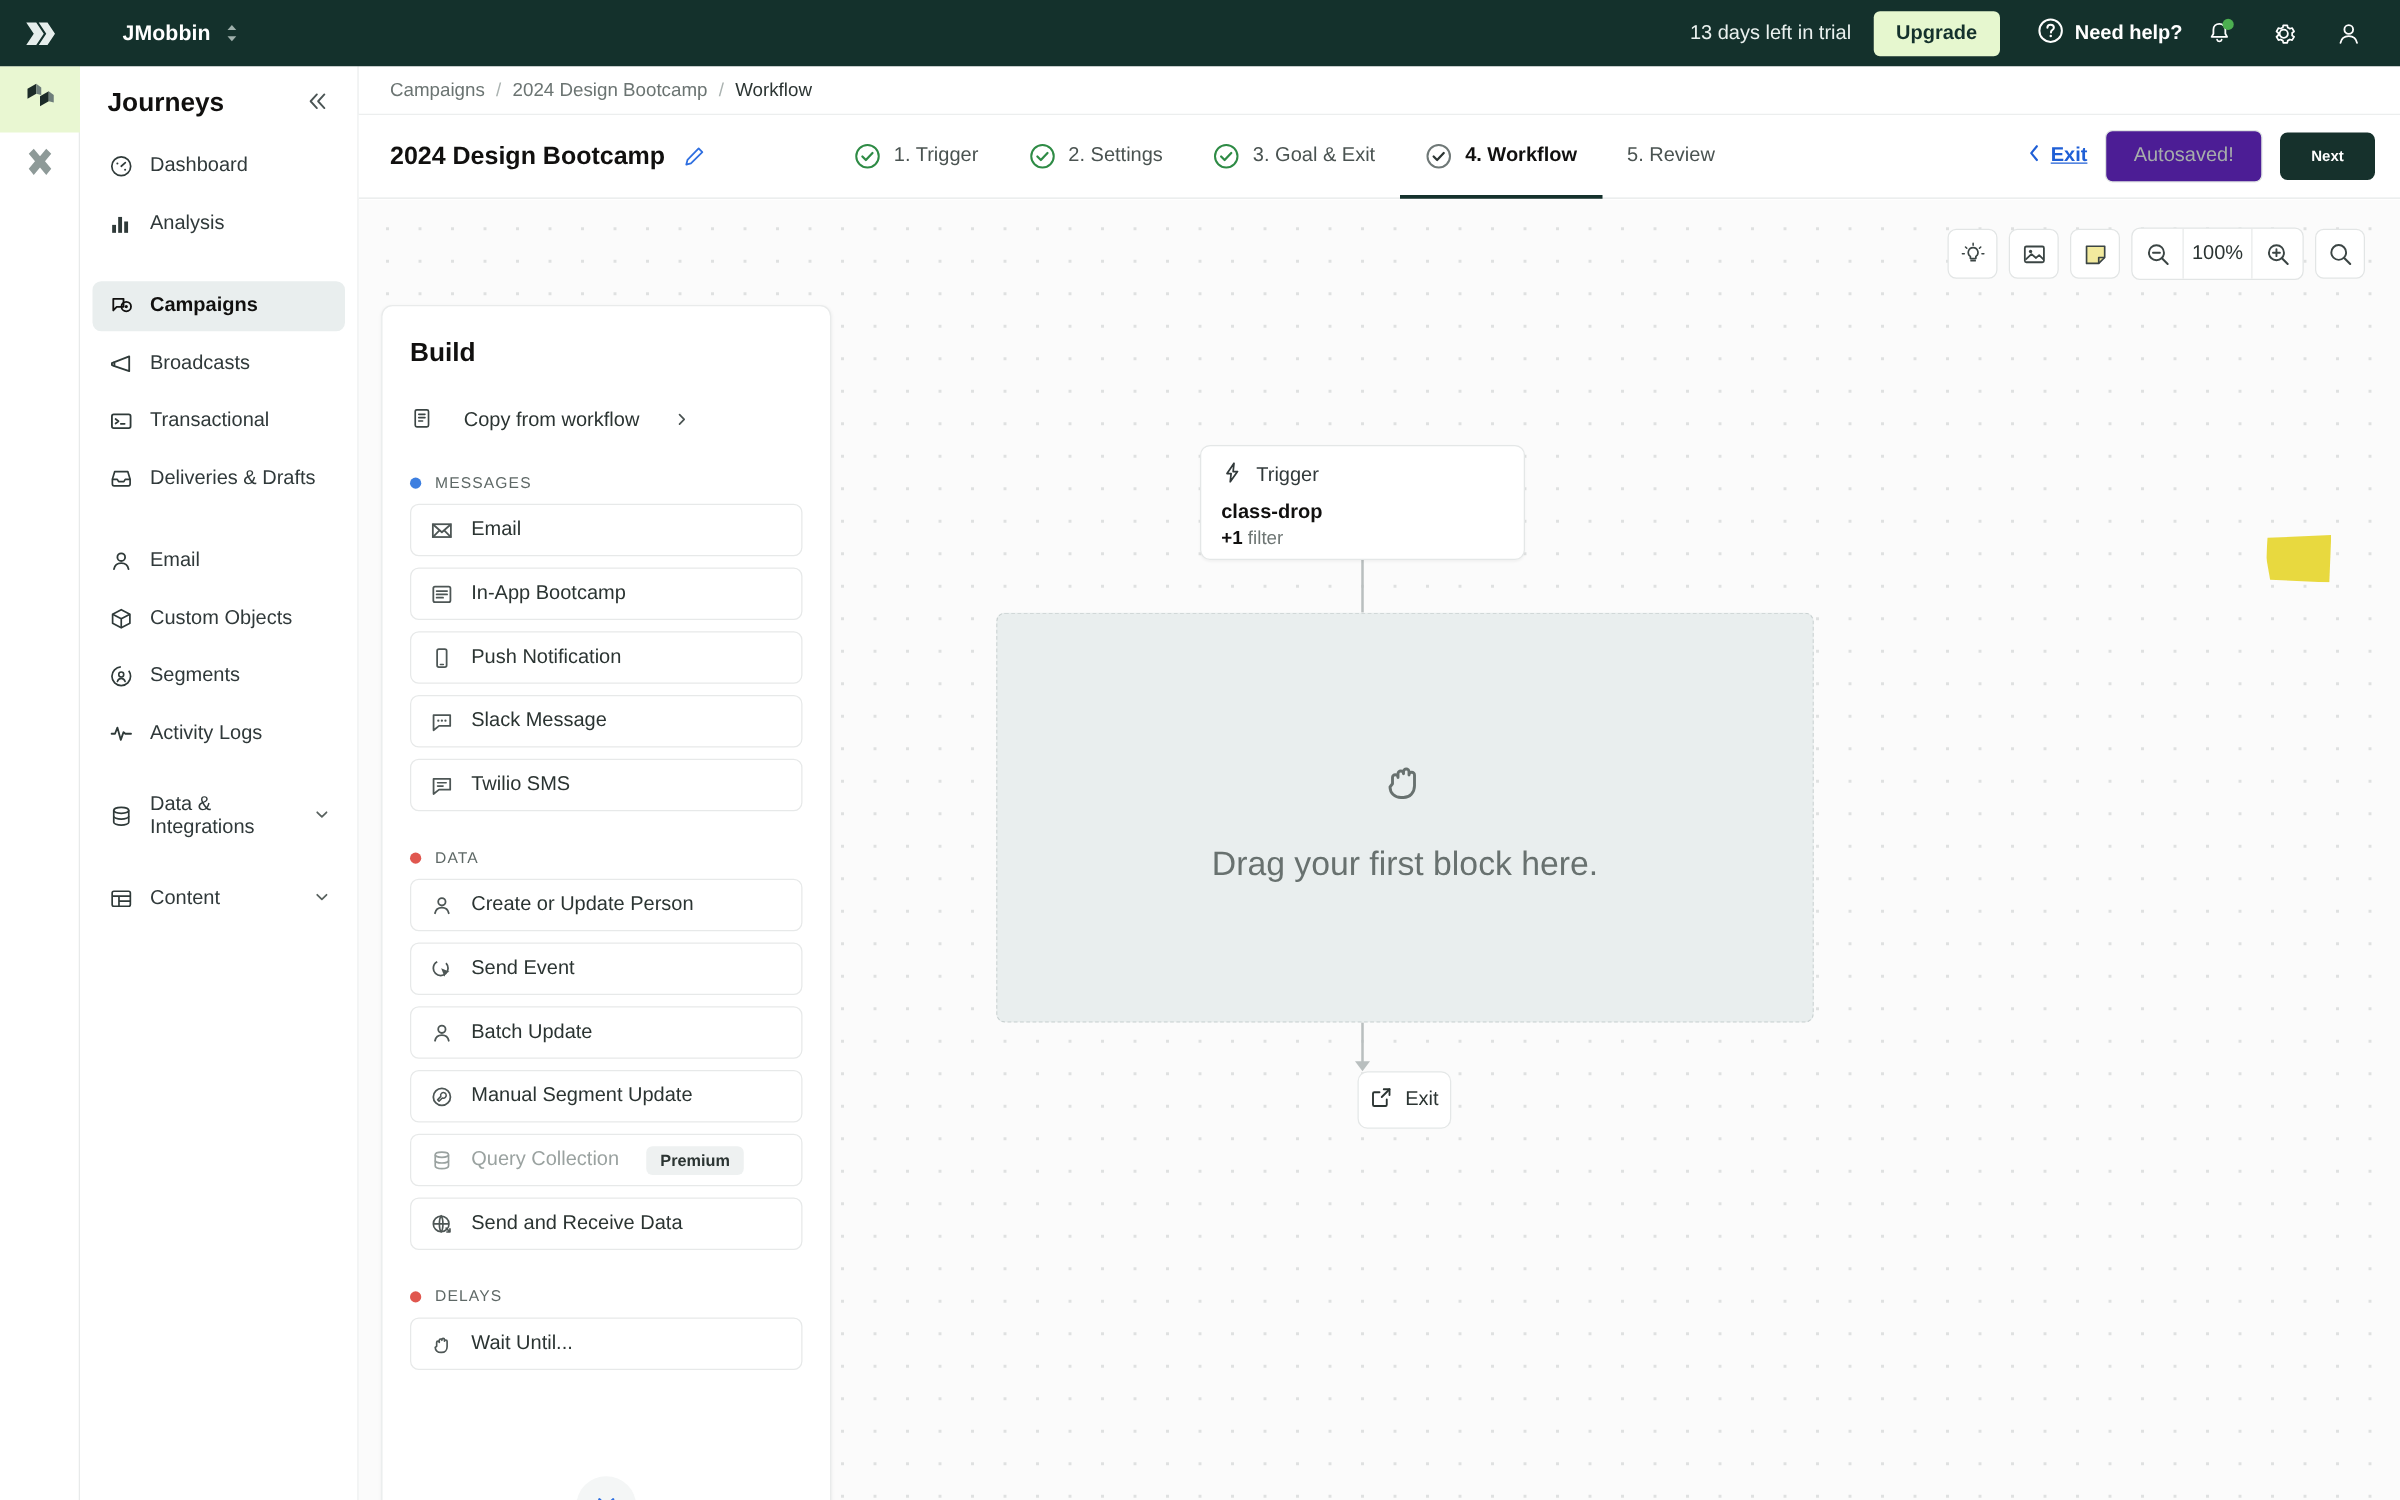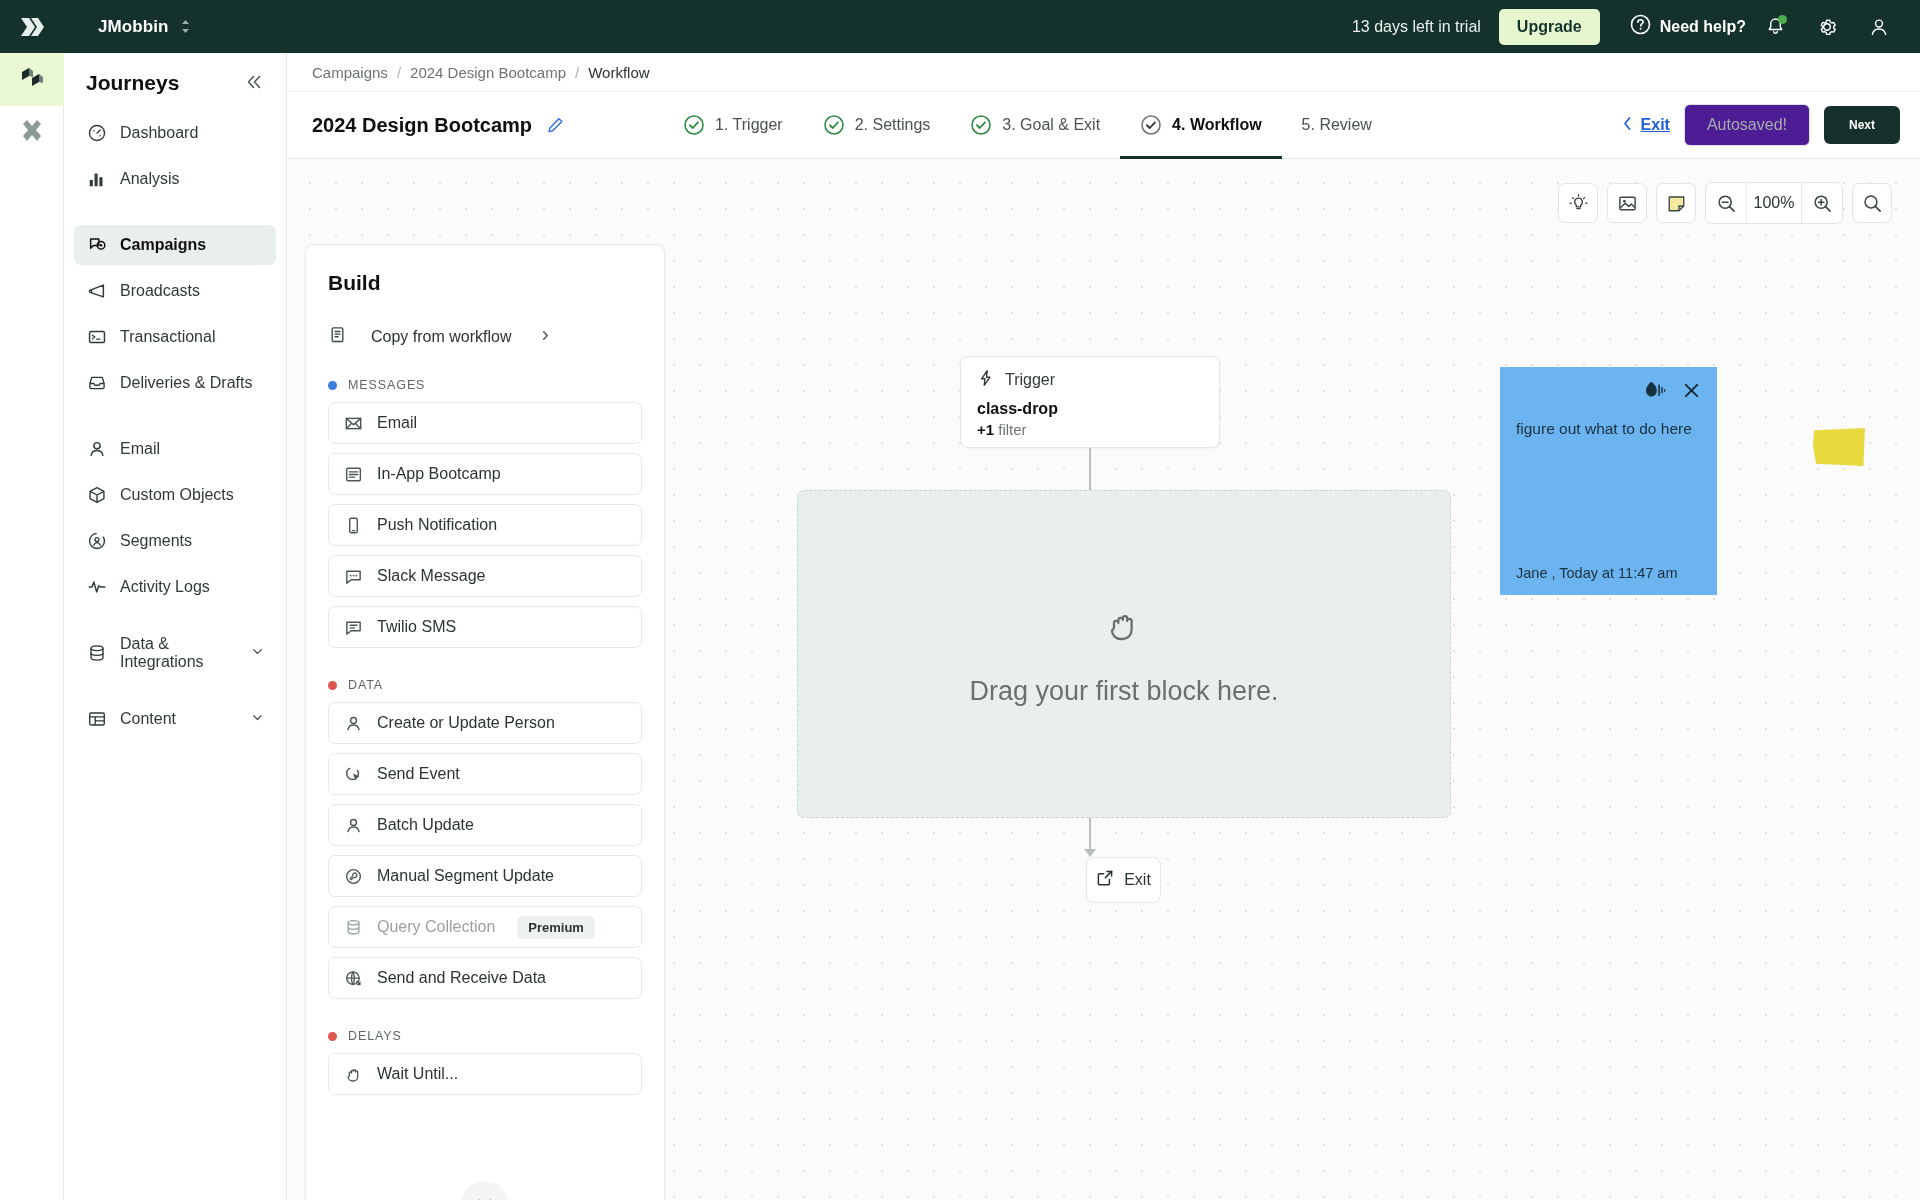--- a/index.html
+++ b/index.html
@@ -555,39 +555,20 @@
         <span><svg width="18" height="18" viewBox="0 0 18 18">
               <path d="M11 2.4h4.6V7" fill="none" stroke="#2b3432" stroke-width="1.5" stroke-linecap="round" stroke-linejoin="round"></path>
               <path d="M15.6 2.4 L9.4 8.6" fill="none" stroke="#2b3432" stroke-width="1.5" stroke-linecap="round"></path>
               <path d="M13.4 10.6v4.2a1 1 0 01-1 1H3.4a1 1 0 01-1-1V5.8a1 1 0 011-1h4.2" fill="none" stroke="#2b3432" stroke-width="1.5" stroke-linecap="round" stroke-linejoin="round"></path>
             </svg></span>
         <span>Exit</span>
       </div>
 
       <div class="yellow-sticky"></div>
 
-      <div class="comment-card">
-        <div class="comment-head">
-          <span>
-            <svg width="22" height="21" viewBox="0 0 22 21">
-                <path d="M2 10.5c0-4 3.6-7.5 5.4-8.8 1.8 1.3 5.4 4.8 5.4 8.8 0 3.4-2.4 6.1-5.4 6.1S2 13.9 2 10.5z" fill="#16313f"></path>
-                <rect x="14.3" y="4.4" width="1.6" height="11.6" rx=".8" fill="#16313f"></rect>
-                <rect x="17.3" y="7" width="1.5" height="6.6" rx=".75" fill="#16313f"></rect>
-                <rect x="20" y="9" width="1.3" height="3" rx=".65" fill="#16313f"></rect>
-              </svg>
-          </span>
-          <span class="comment-close">
-            <svg width="19" height="19" viewBox="0 0 19 19">
-                <path d="M3.8 3.8 L15.2 15.2 M15.2 3.8 L3.8 15.2" stroke="#14252f" stroke-width="1.8" stroke-linecap="round"></path>
-              </svg>
-          </span>
-        </div>
-        <div class="comment-text">figure out what to do here</div>
-        <div class="comment-meta">Jane , Today at 11:47 am</div>
-      </div>
 
       <div class="canvas-toolbar">
         <div class="tool-btn">
           <svg width="21" height="21" viewBox="0 0 22 22">
               <path d="M11 5.4a4 4 0 00-2.3 7.3v1.8h4.6v-1.8A4 4 0 0011 5.4z" fill="none" stroke="#3b4544" stroke-width="1.4" stroke-linejoin="round"></path>
               <path d="M9.3 16.3h3.4" stroke="#3b4544" stroke-width="1.4" stroke-linecap="round"></path>
               <path d="M11 1.8v1.6 M4.6 4.8l1.1 1.1 M17.4 4.8l-1.1 1.1 M2 10.5h1.6 M18.4 10.5H20" stroke="#3b4544" stroke-width="1.3" stroke-linecap="round"></path>
             </svg>
         </div>
         <div class="tool-btn">

